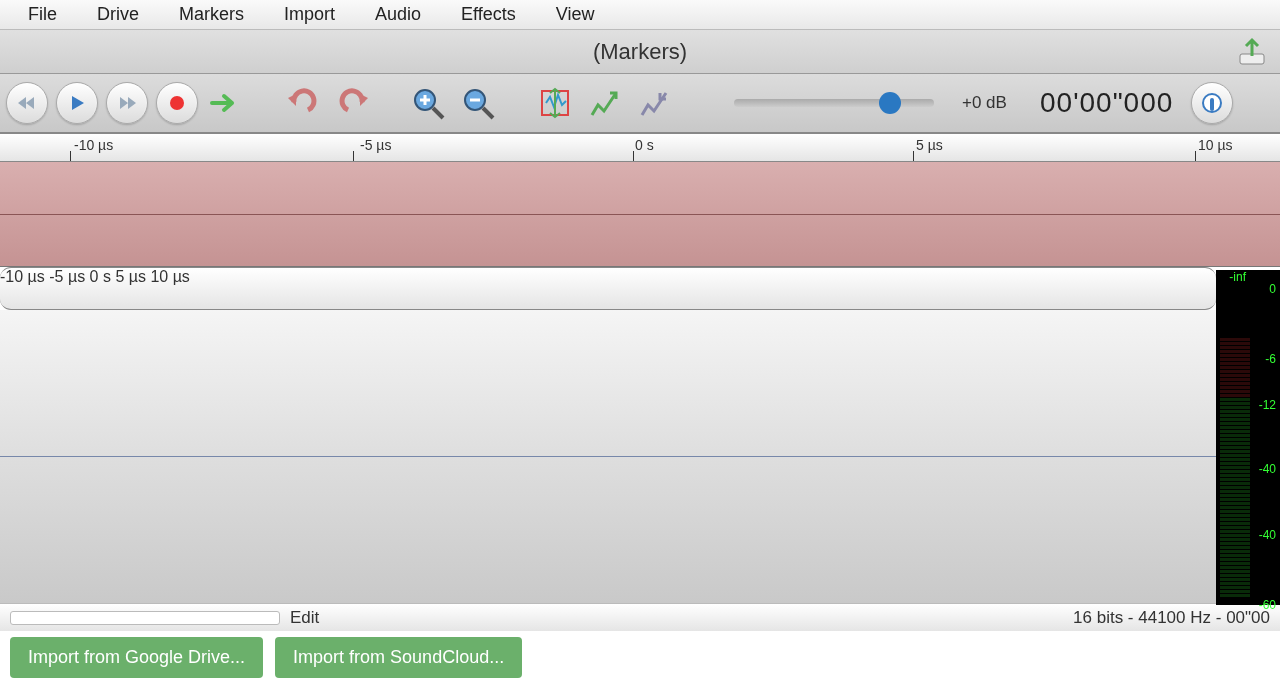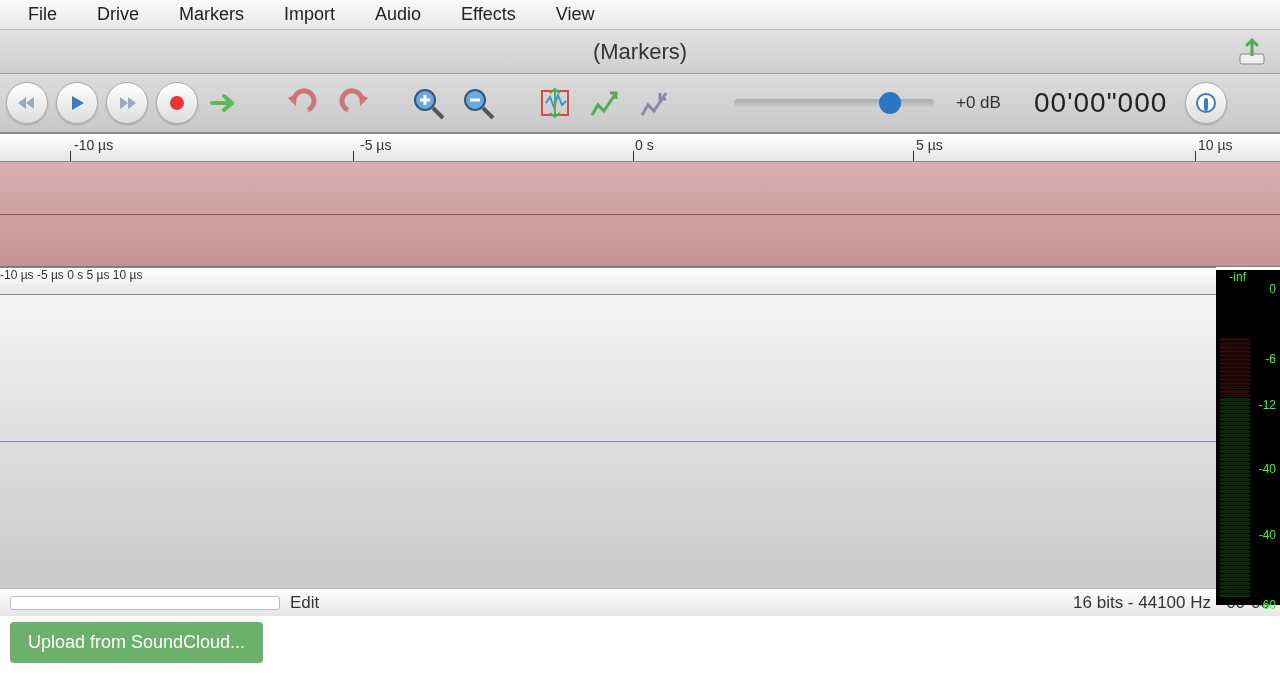--- a/index.html
+++ b/index.html
@@ -10,31 +10,31 @@
 
 .titlebar { display: flex; align-items: center; justify-content: center; background: linear-gradient(#e0e0e0, #cfcfcf); height: 44px; border-bottom: 1px solid #999; position: relative; font-size: 22px; color: #333; }
 .titlebar .title-right { position: absolute; right: 12px; top: 6px; }
 
 .toolbar { display: flex; align-items: center; background: linear-gradient(#dcdcdc, #c8c8c8); height: 60px; border-bottom: 2px solid #888; padding: 0 6px; gap: 8px; }
 .tb-btn { width: 42px; height: 42px; border-radius: 50%; background: linear-gradient(#fff, #dcdcdc); border: 1px solid #aaa; display: flex; align-items: center; justify-content: center; cursor: pointer; box-shadow: inset 0 1px 2px rgba(255,255,255,0.9), 0 1px 2px rgba(0,0,0,0.2); }
 .tb-flat { width: 42px; height: 42px; display: flex; align-items: center; justify-content: center; cursor: pointer; }
 .tb-sep { width: 18px; }
 .volume-slider { width: 200px; height: 8px; background: linear-gradient(#aaa,#ccc); border-radius: 4px; position: relative; margin-left: 50px; }
 .volume-slider .thumb { position: absolute; top: -7px; left: 145px; width: 22px; height: 22px; border-radius: 50%; background: #2a78c2; }
-.db-label { font-size: 17px; color: #333; margin-left: 14px; width: 60px; }
+.db-label { font-size: 17px; color: #333; margin-left: 20px; width: 60px; }
 .timecode { font-size: 28px; color: #222; font-family: Arial, sans-serif; letter-spacing: 1px; margin-left: 10px; margin-right: 10px; }
 
 .ruler { height: 28px; background: linear-gradient(#fff, #e5e5e5); border-bottom: 1px solid #888; position: relative; font-size: 14px; color: #333; }
 .ruler .tick { position: absolute; top: 3px; }
 .ruler .tl { position: absolute; bottom: 0; width: 1px; height: 10px; background: #333; }
 
 .track-a { height: 105px; background: linear-gradient(#d9afaf, #c59393); border-bottom: 1px solid #777; position: relative; }
 .track-a .midline { position: absolute; top: 52px; left: 0; right: 0; height: 1px; background: #8a5555; }
 
-.ruler2 { height: 28px; background: linear-gradient(#fff, #e5e5e5); border-bottom: 1px solid #888; border-top: 1px solid #888; position: relative; font-size: 12px; color: #333; }
+.ruler2 { height: 43px; background: linear-gradient(#fff, #e5e5e5); border-bottom: 1px solid #888; border-top: 1px solid #888; position: relative; font-size: 16px; color: #333; border-radius: 11px; }
 
 .bottom-wrap { display:flex; }
 .track-b { height: 293px; background: linear-gradient(#f5f5f5,#dedede,#c9c9c9); position: relative; flex: 1; }
 .track-b .midline { position: absolute; top: 146px; left: 0; right: 0; height: 1px; background: #7788aa; }
 
 .meter { width: 64px; height: 335px; background: #000; position: absolute; right: 0; top: 270px; font-size: 12px; color: #4f4; padding: 2px 4px; }
 .meter .m-label { position:absolute; right:4px; color:#3f3; font-size:12px; }
 .meter .bars { position:absolute; left:4px; top:18px; width:30px; bottom:8px; display:flex; flex-direction:column-reverse; gap:1px; }
 .meter .bar { height:3px; background:#2a2; opacity:0.25; }
 .meter .bar.red { background:#a22; }
@@ -270,15 +270,18 @@
 </div>
 
 <div class="statusbar">
   <div class="progress"></div>
   <span>Edit</span>
   <span class="right">16 bits - 44100 Hz - 00"00</span>
 </div>
 
 <div class="actionbar">
   <button class="action-btn">
-    <span>Upload from SoundCloud...</span>
+    <span>Import from Google Drive...</span>
   </button>
+  <button class="action-btn">
+    <span>Import from SoundCloud...</span>
+  </button>
 </div>
 
 </body></html>

